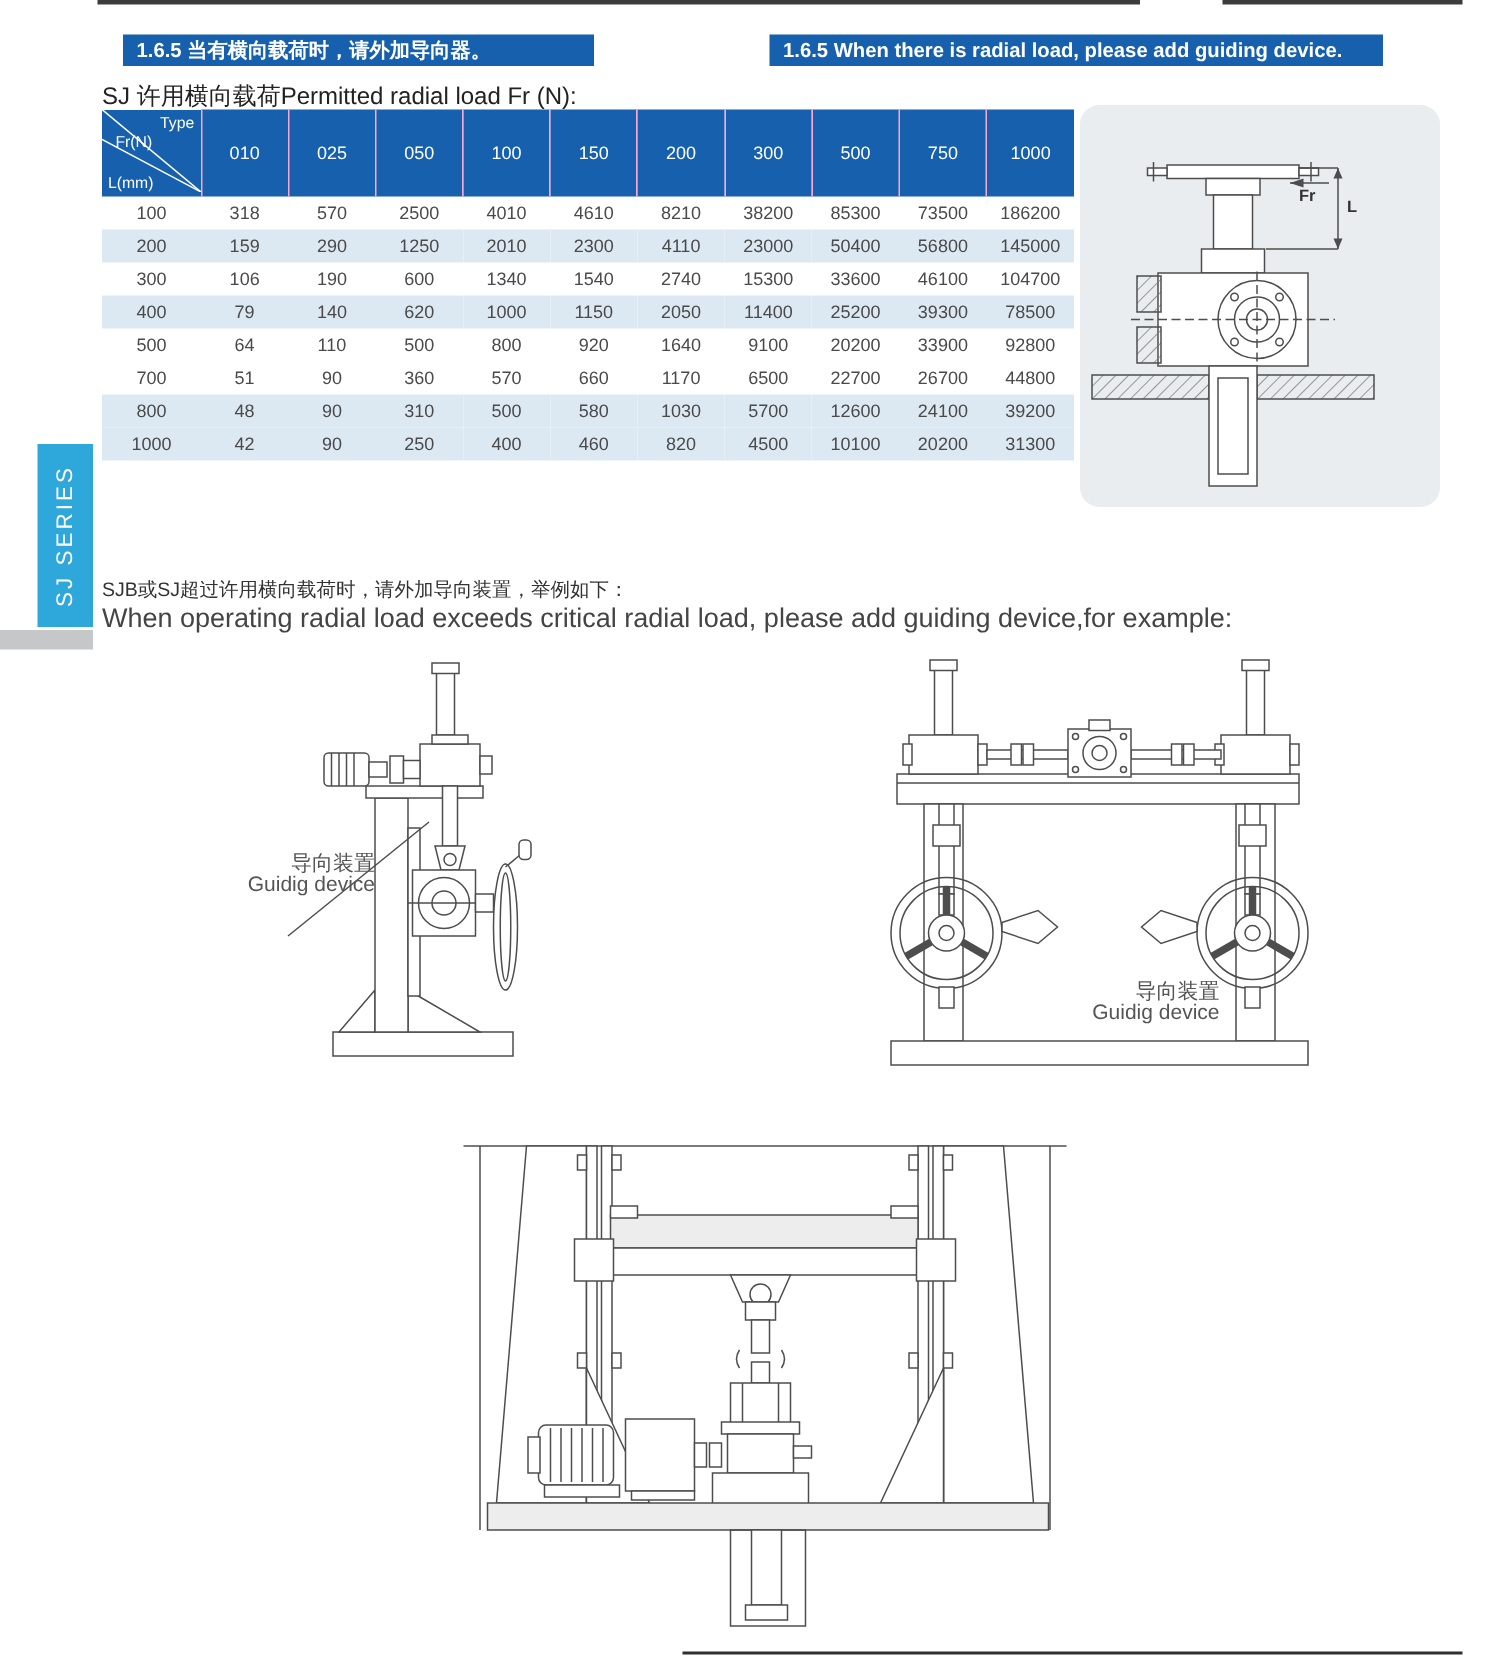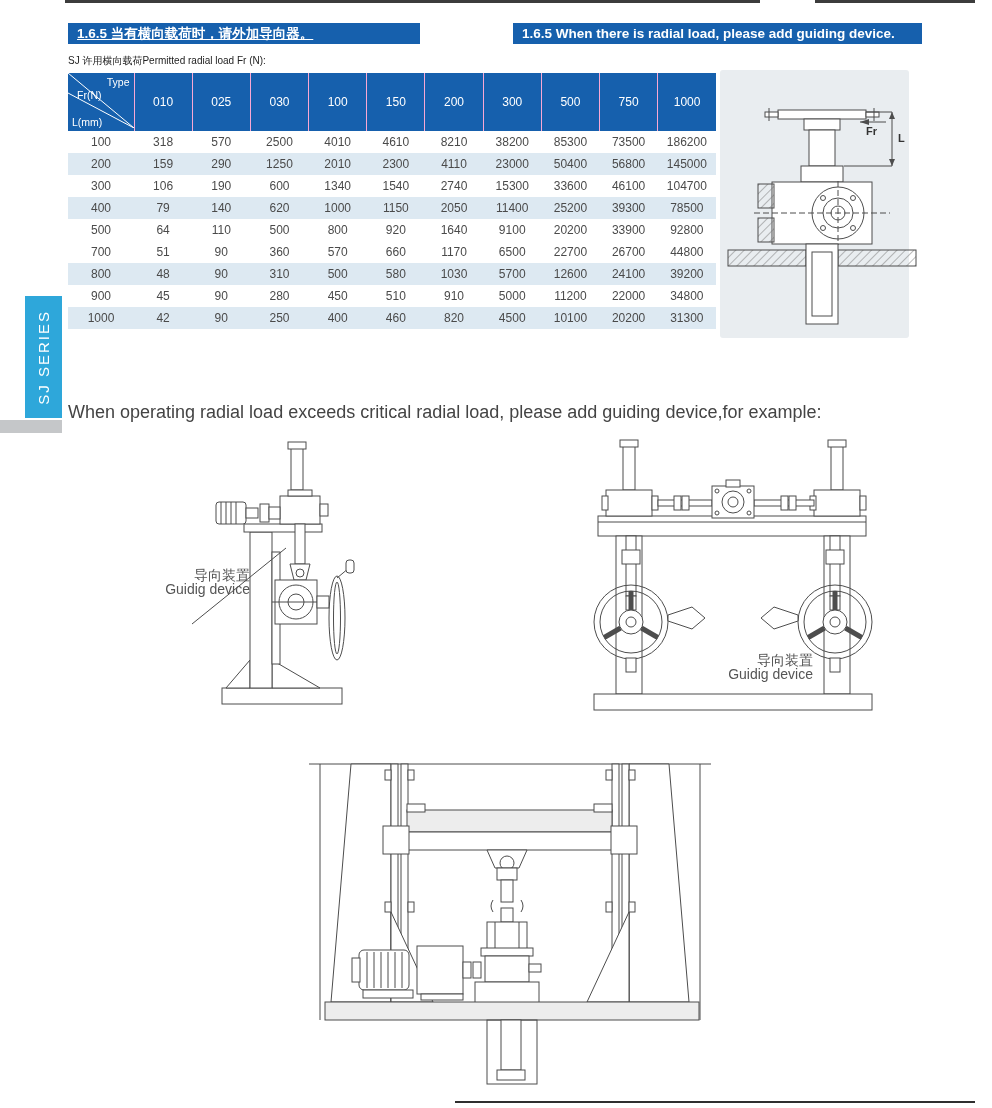--- a/index.html
+++ b/index.html
@@ -5,38 +5,38 @@
   * { margin:0; padding:0; box-sizing:border-box; }
   body { background:#fff; font-family:"Liberation Sans", sans-serif; }
   .page { position:relative; width:992px; height:1108px; background:#ffffff; overflow:hidden; }
 
   .topstrip { position:absolute; top:0; height:3px; background:#3c3c3c; }
   .topstrip.left { left:65px; width:695px; }
   .topstrip.right { left:815px; width:160px; }
 
   .titlebar { position:absolute; top:23px; height:21px; background:#1660ad; color:#fff;
               font-size:13.5px; font-weight:bold; line-height:21px; padding-left:9px; white-space:nowrap; overflow:hidden; }
-  .titlebar.cn { left:68px; width:352px;text-decoration:underline; }
+  .titlebar.cn { left:82px; width:314px; }
   .titlebar.en { left:513px; width:409px; font-weight:bold; }
 
-  .caption { position:absolute; left:68px; top:54px; font-size:10px; color:#222; }
+  .caption { position:absolute; left:68px; top:54px; font-size:16px; color:#222; }
 
   table.loads { position:absolute; left:68px; top:73px; width:648px; border-collapse:collapse; table-layout:fixed; }
   table.loads th, table.loads td { text-align:center; font-weight:normal; }
   table.loads thead th { background:#1660ad; color:#fff; font-size:12px; height:55px; border-right:1px solid #f9a8d4; }
   table.loads thead th:last-child { border-right:none; }
   th.corner { position:relative; padding:0; }
   .corner-label { position:absolute; color:#fff; font-size:10.5px; }
   .corner-type { right:4px; top:3px; }
   .corner-fr { left:9px; top:16px; }
   .corner-l { left:4px; bottom:3px; }
   table.loads tbody td { height:22px; font-size:12px; color:#4a4a4a; }
   table.loads tbody tr.alt { background:#dde9f2; }
 
-  .panel { position:absolute; left:720px; top:70px; width:189px; height:268px; background:#e9edf0; border-radius:3px; }
+  .panel { position:absolute; left:720px; top:70px; width:240px; height:268px; background:#e9edf0; border-radius:13px; }
   .panel .dimlabel { position:absolute; font-size:11px; font-weight:bold; color:#333; }
 
   .sidebar-tab { position:absolute; left:25px; top:296px; width:37px; height:122px; background:#2ea7da;
                  display:flex; align-items:center; justify-content:center; }
   .sidebar-tab span { writing-mode:vertical-rl; transform:rotate(180deg); color:#fff; font-size:15px; letter-spacing:2px; }
   .graybar { position:absolute; left:0; top:420px; width:62px; height:13px; background:#c5c7c9; }
 
   .note-cn { position:absolute; left:68px; top:384px; font-size:13px; color:#333; }
   .note-en { position:absolute; left:68px; top:402px; font-size:18px; color:#444; }
 
@@ -75,21 +75,21 @@
           <svg width="66" height="55" viewBox="0 0 66 55">
             <line x1="0" y1="0" x2="66" y2="55" stroke="#ffffff" stroke-width="1"></line>
             <line x1="0" y1="20" x2="66" y2="55" stroke="#ffffff" stroke-width="1"></line>
           </svg>
           <span class="corner-label corner-type">Type</span>
           <span class="corner-label corner-fr">Fr(N)</span>
           <span class="corner-label corner-l">L(mm)</span>
         </th>
       <th>010</th>
           <th>025</th>
-          <th>030</th>
+          <th>050</th>
           <th>100</th>
           <th>150</th>
           <th>200</th>
           <th>300</th>
           <th>500</th>
           <th>750</th>
           <th>1000</th>
         </tr>
     </thead>
     <tbody id="table-body">
@@ -177,33 +177,20 @@
           <td>90</td>
           <td>310</td>
           <td>500</td>
           <td>580</td>
           <td>1030</td>
           <td>5700</td>
           <td>12600</td>
           <td>24100</td>
           <td>39200</td>
         </tr>
-        <tr>
-          <td>900</td>
-          <td>45</td>
-          <td>90</td>
-          <td>280</td>
-          <td>450</td>
-          <td>510</td>
-          <td>910</td>
-          <td>5000</td>
-          <td>11200</td>
-          <td>22000</td>
-          <td>34800</td>
-        </tr>
         <tr class="alt">
           <td>1000</td>
           <td>42</td>
           <td>90</td>
           <td>250</td>
           <td>400</td>
           <td>460</td>
           <td>820</td>
           <td>4500</td>
           <td>10100</td>
@@ -260,20 +247,21 @@
     </svg>
     <span class="dimlabel" style="left:146px; top:55px;">Fr</span>
     <span class="dimlabel" style="left:178px; top:62px;">L</span>
   </div>
 
   <div class="sidebar-tab">
     <span>SJ SERIES</span>
   </div>
   <div class="graybar"></div>
 
+  <div class="note-cn">SJB或SJ超过许用横向载荷时，请外加导向装置，举例如下：</div>
   <div class="note-en">When operating radial load exceeds critical radial load, please add guiding device,for example:</div>
 
   <div class="fig" style="left:160px; top:432px;">
     <svg width="250" height="280" viewBox="0 0 250 280">
       <rect class="wfill" x="62" y="256" width="120" height="16"></rect>
       <polygon class="wfill" points="112,228 160,256 112,256"></polygon>
       <polygon class="wfill" points="90,228 66,256 90,256"></polygon>
       <rect class="wfill" x="90" y="100" width="22" height="156"></rect>
       <rect class="wfill" x="112" y="120" width="8" height="112"></rect>
       <rect class="wfill" x="84" y="92" width="78" height="8"></rect>

